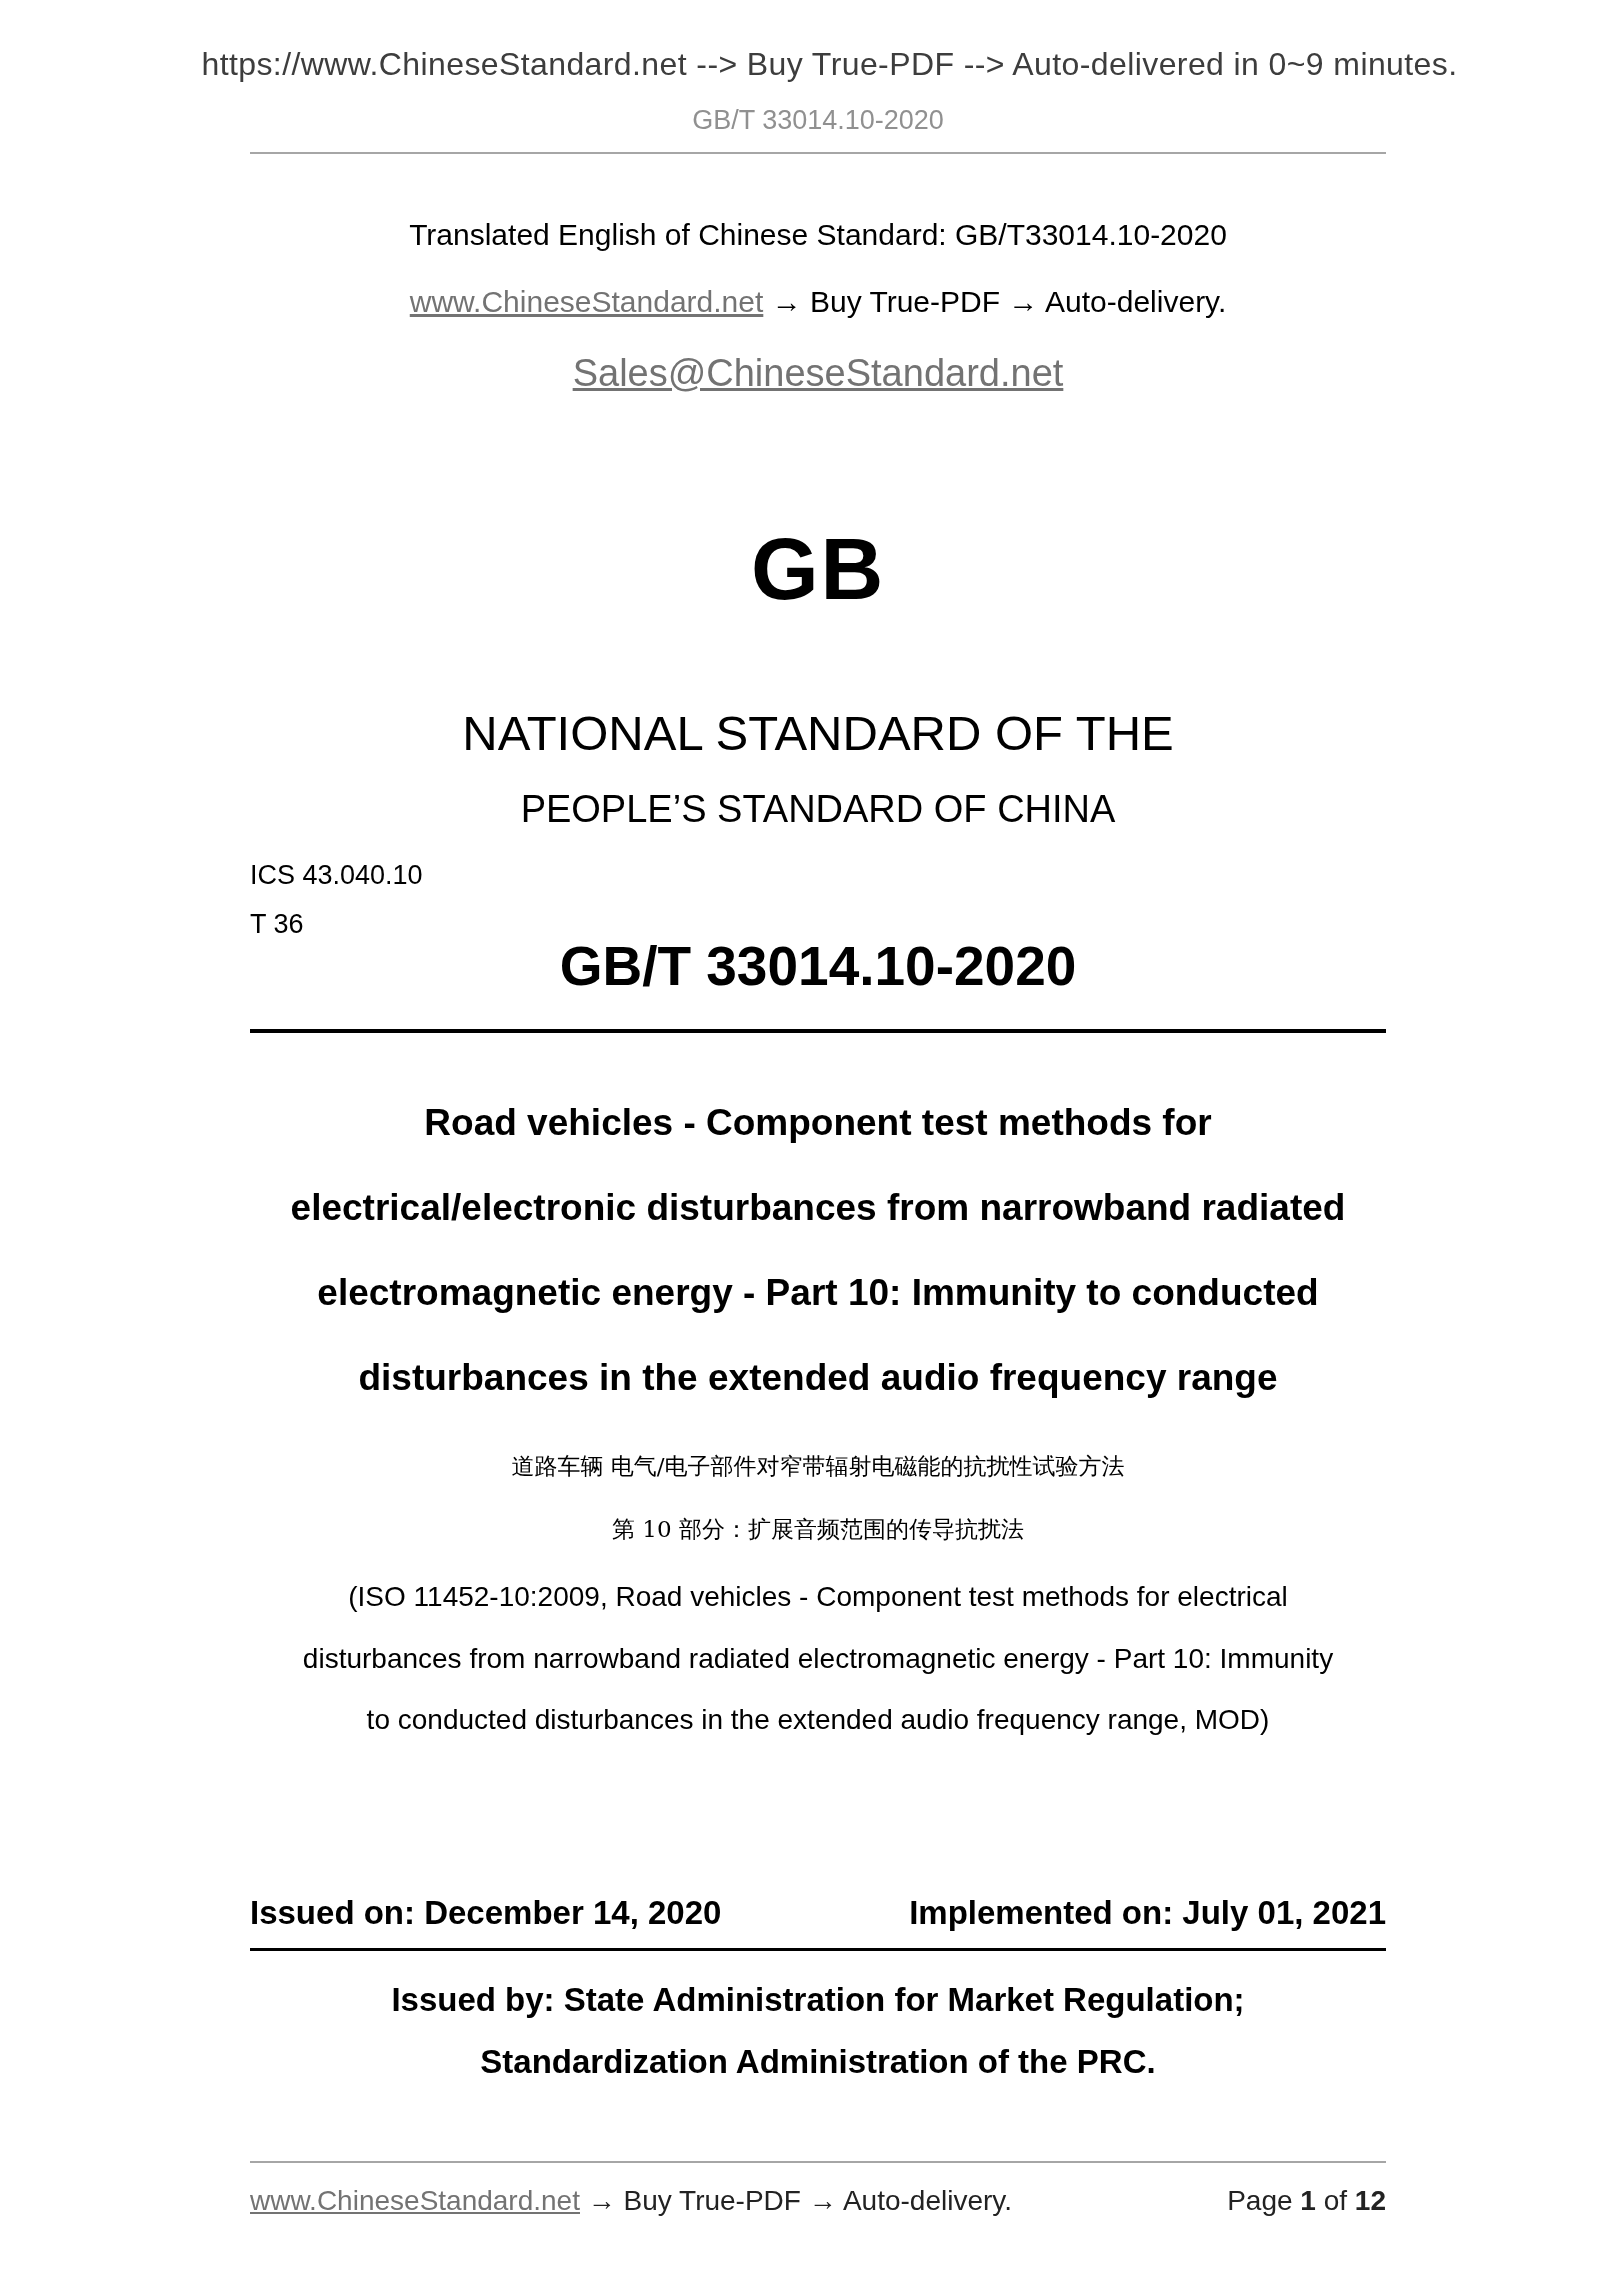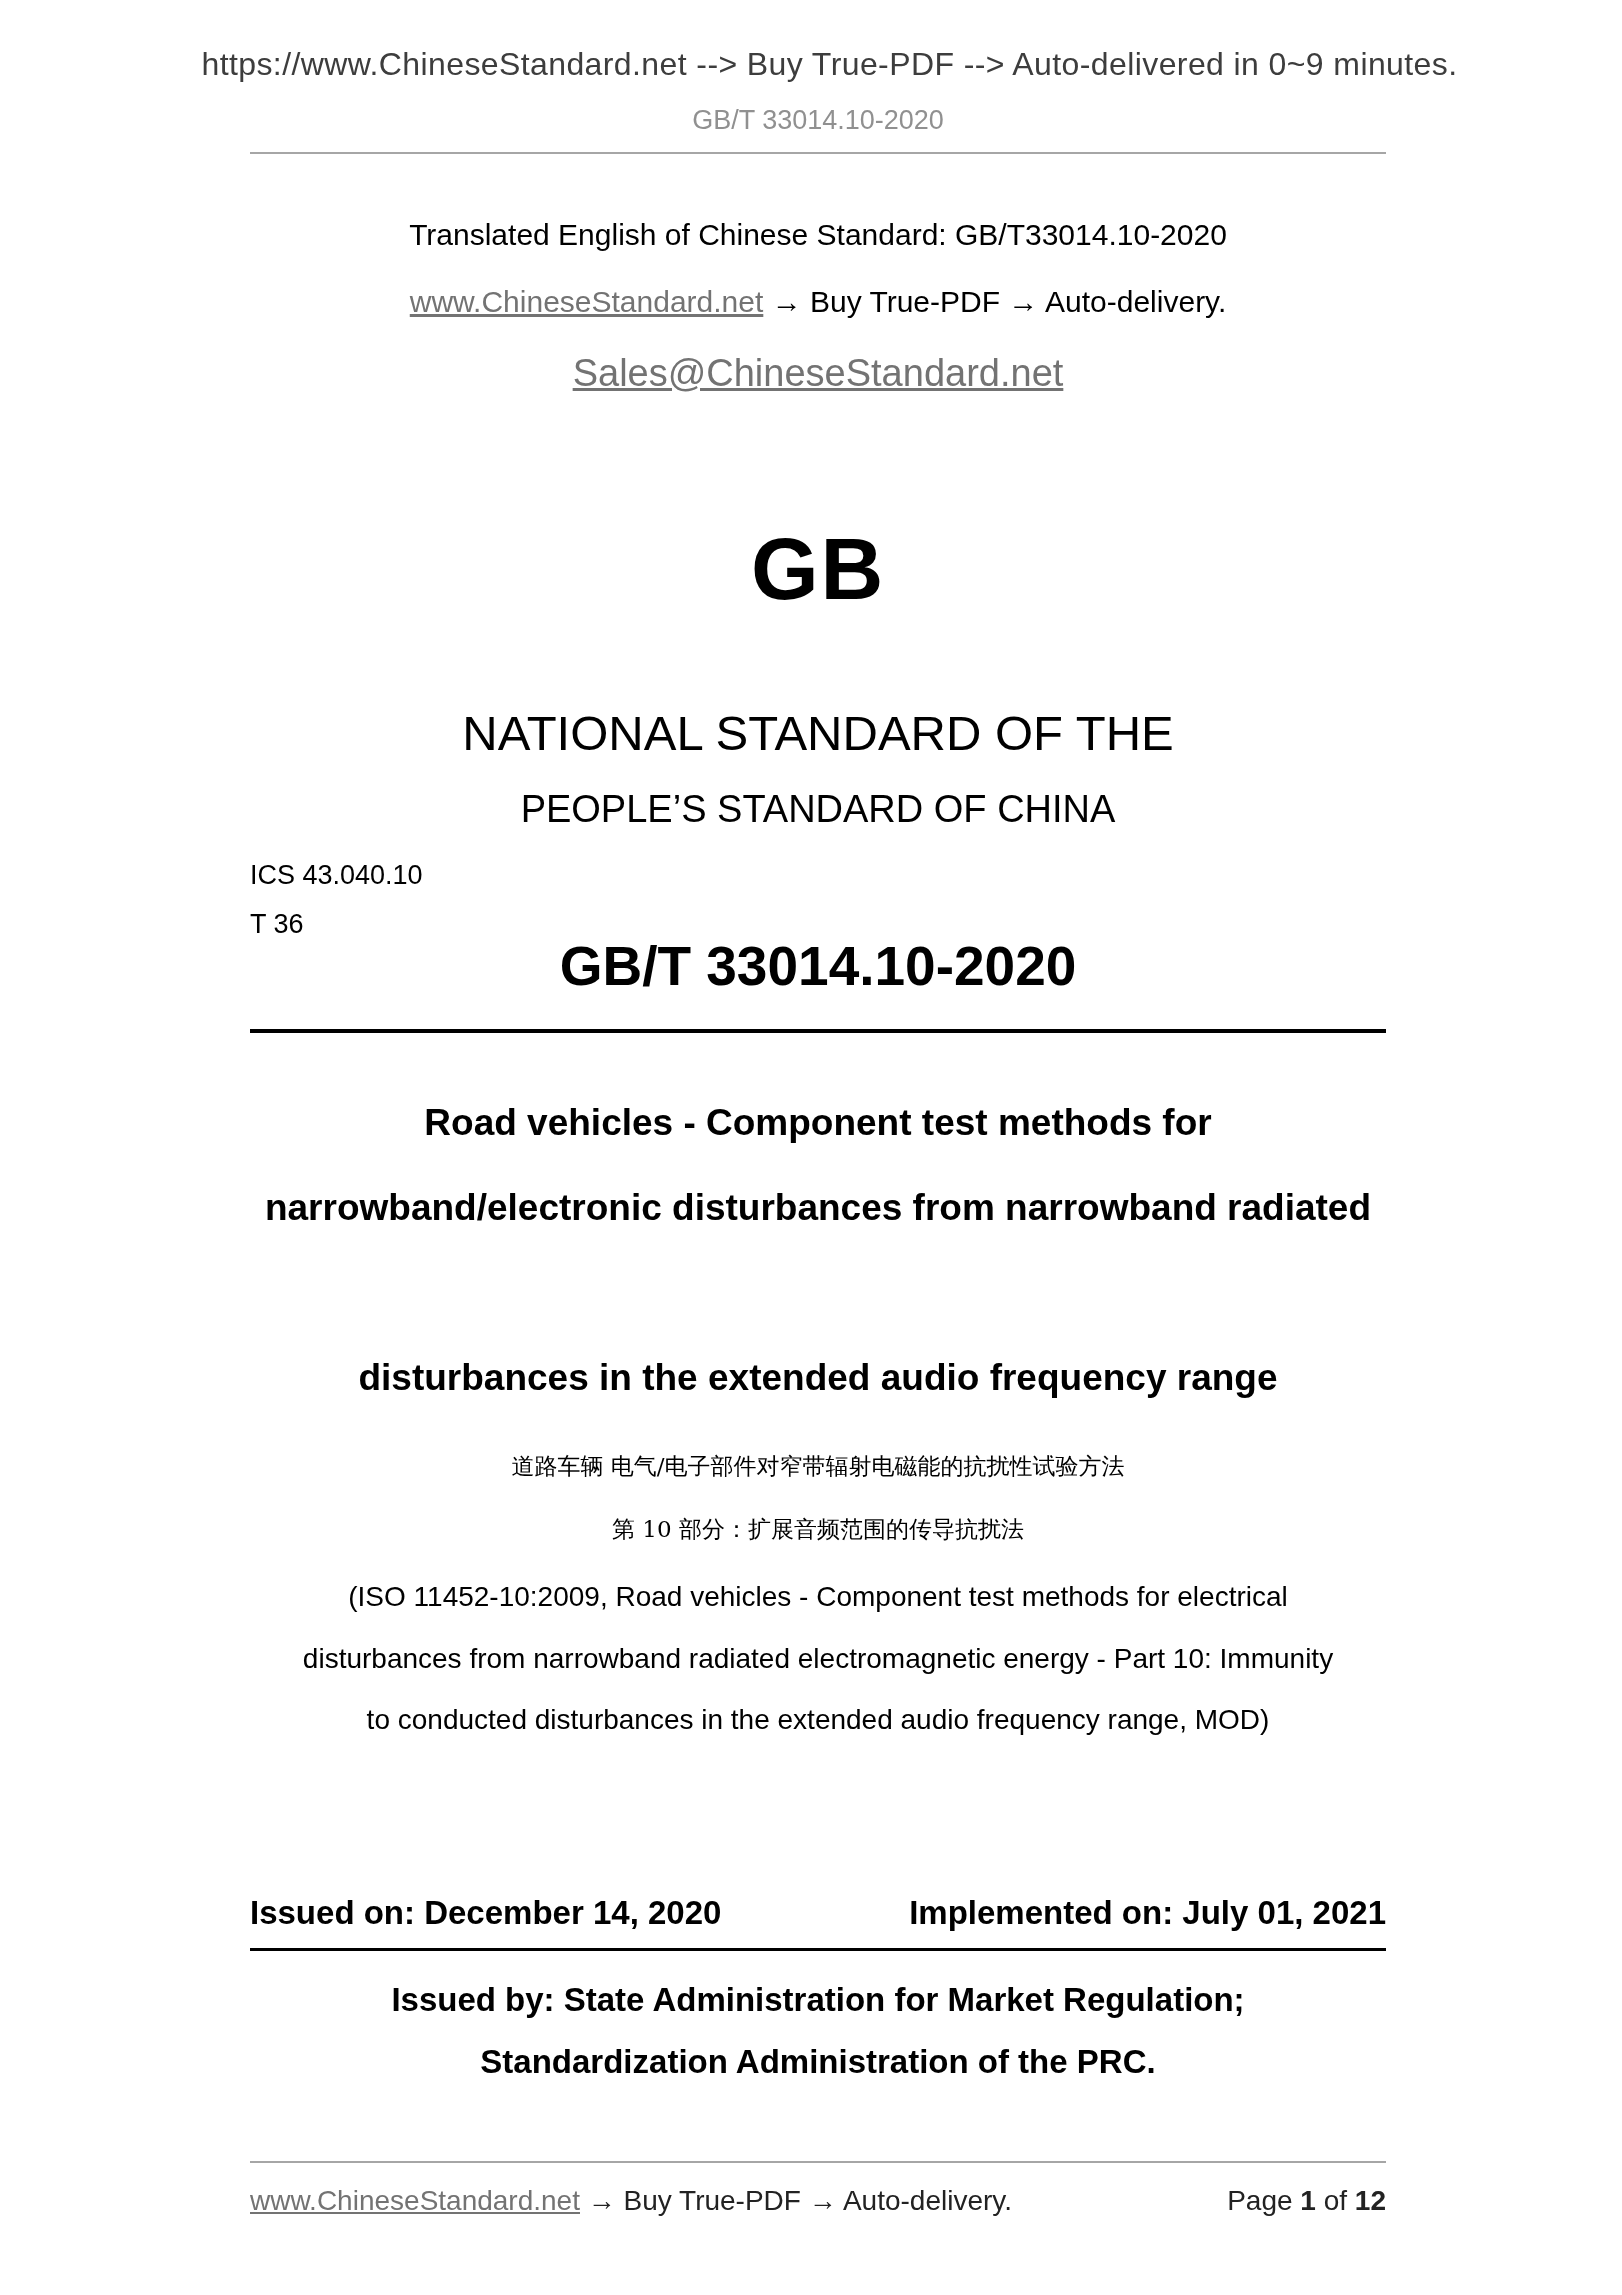--- a/index.html
+++ b/index.html
@@ -86,21 +86,22 @@
   <div class="abs content center national-1">NATIONAL STANDARD OF THE</div>
   <div class="abs content center national-2">PEOPLE’S STANDARD OF CHINA</div>
 
   <div class="abs content ics">ICS 43.040.10</div>
   <div class="abs content tclass">T 36</div>
 
   <div class="abs content right std-code">GB/T 33014.10-2020</div>
   <div class="abs content thick-rule"></div>
 
   <div class="abs content center title-en t1">Road vehicles - Component test methods for</div>
-  <div class="abs content center title-en t2">narrowband/electronic disturbances from narrowband radiated</div>
+  <div class="abs content center title-en t2">electrical/electronic disturbances from narrowband radiated</div>
+  <div class="abs content center title-en t3">electromagnetic energy - Part 10: Immunity to conducted</div>
   <div class="abs content center title-en t4">disturbances in the extended audio frequency range</div>
 
   <div class="abs content center title-zh z1">道路车辆 电气/电子部件对窄带辐射电磁能的抗扰性试验方法</div>
   <div class="abs content center title-zh z2">第 10 部分：扩展音频范围的传导抗扰法</div>
 
   <div class="abs content center iso-line i1">(ISO 11452-10:2009, Road vehicles - Component test methods for electrical</div>
   <div class="abs content center iso-line i2">disturbances from narrowband radiated electromagnetic energy - Part 10: Immunity</div>
   <div class="abs content center iso-line i3">to conducted disturbances in the extended audio frequency range, MOD)</div>
 
   <div class="abs content issued-row">

